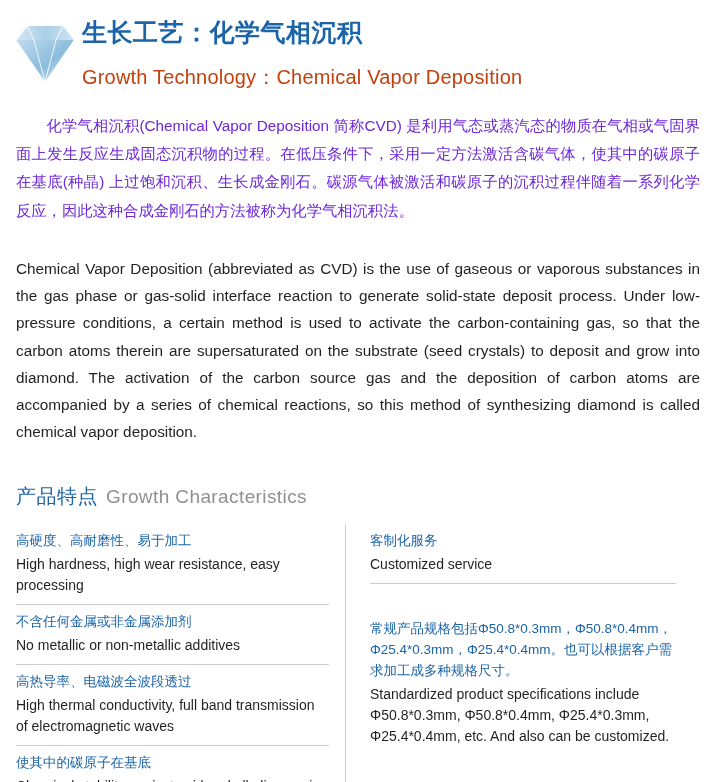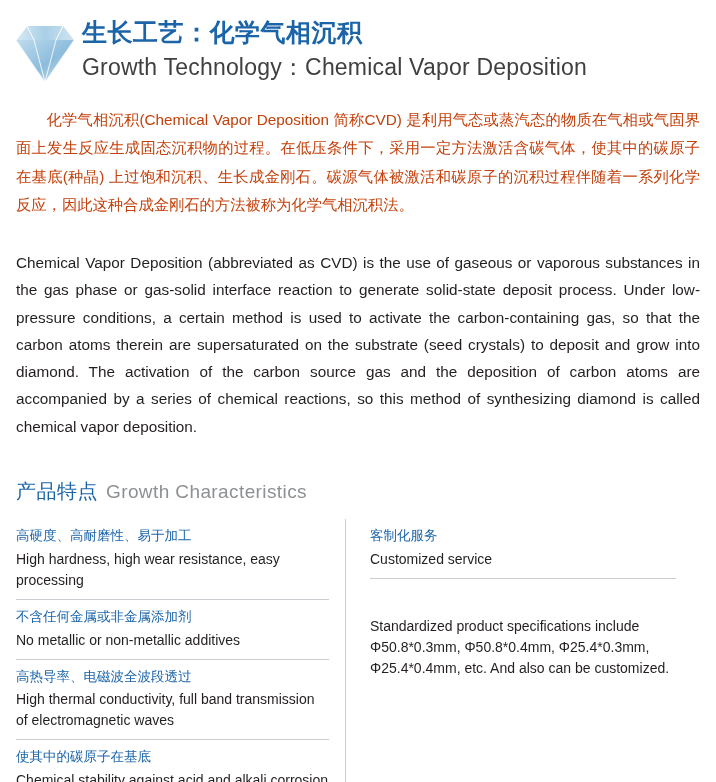--- a/index.html
+++ b/index.html
@@ -39,34 +39,34 @@
   }
   .title-cn {
     font-size: 25px;
     font-weight: bold;
     color: #1b64a8;
     letter-spacing: 0.5px;
     line-height: 1.15;
     white-space: nowrap;
   }
   .title-en {
-    font-size: 23px;
-    color: #404040;
+    font-size: 20px;
+    color: #c2410c;
     line-height: 1.3;
-    margin-top: 6px;
+    margin-top: 17px;
     letter-spacing: 0.2px;
     white-space: nowrap;
   }
 
   
   .para-cn {
     margin: 22px 16px 0 16px;
     font-size: 15.3px;
     line-height: 1.85;
-    color: #c2410c;
+    color: #6d28d9;
     text-align: justify;
     text-indent: 2em;
   }
   .para-en {
     margin: 30px 16px 10px 16px;
     font-size: 15.3px;
     line-height: 1.78;
     color: #231f20;
     text-align: justify;
   }
@@ -201,20 +201,21 @@
     <div class="col right">
 
       <div class="char-item">
         <div class="char-cn">客制化服务</div>
         <div class="char-en">Customized service</div>
       </div>
 
       <div class="spacer-lg"></div>
 
       <div class="char-item noline">
+        <div class="char-cn">常规产品规格包括Φ50.8*0.3mm，Φ50.8*0.4mm，Φ25.4*0.3mm，Φ25.4*0.4mm。也可以根据客户需求加工成多种规格尺寸。</div>
         <div class="char-en">Standardized product specifications include Φ50.8*0.3mm, Φ50.8*0.4mm, Φ25.4*0.3mm, Φ25.4*0.4mm, etc. And also can be customized.</div>
       </div>
 
     </div>
 
   </div>
 
 </div>
 
 </body></html>

